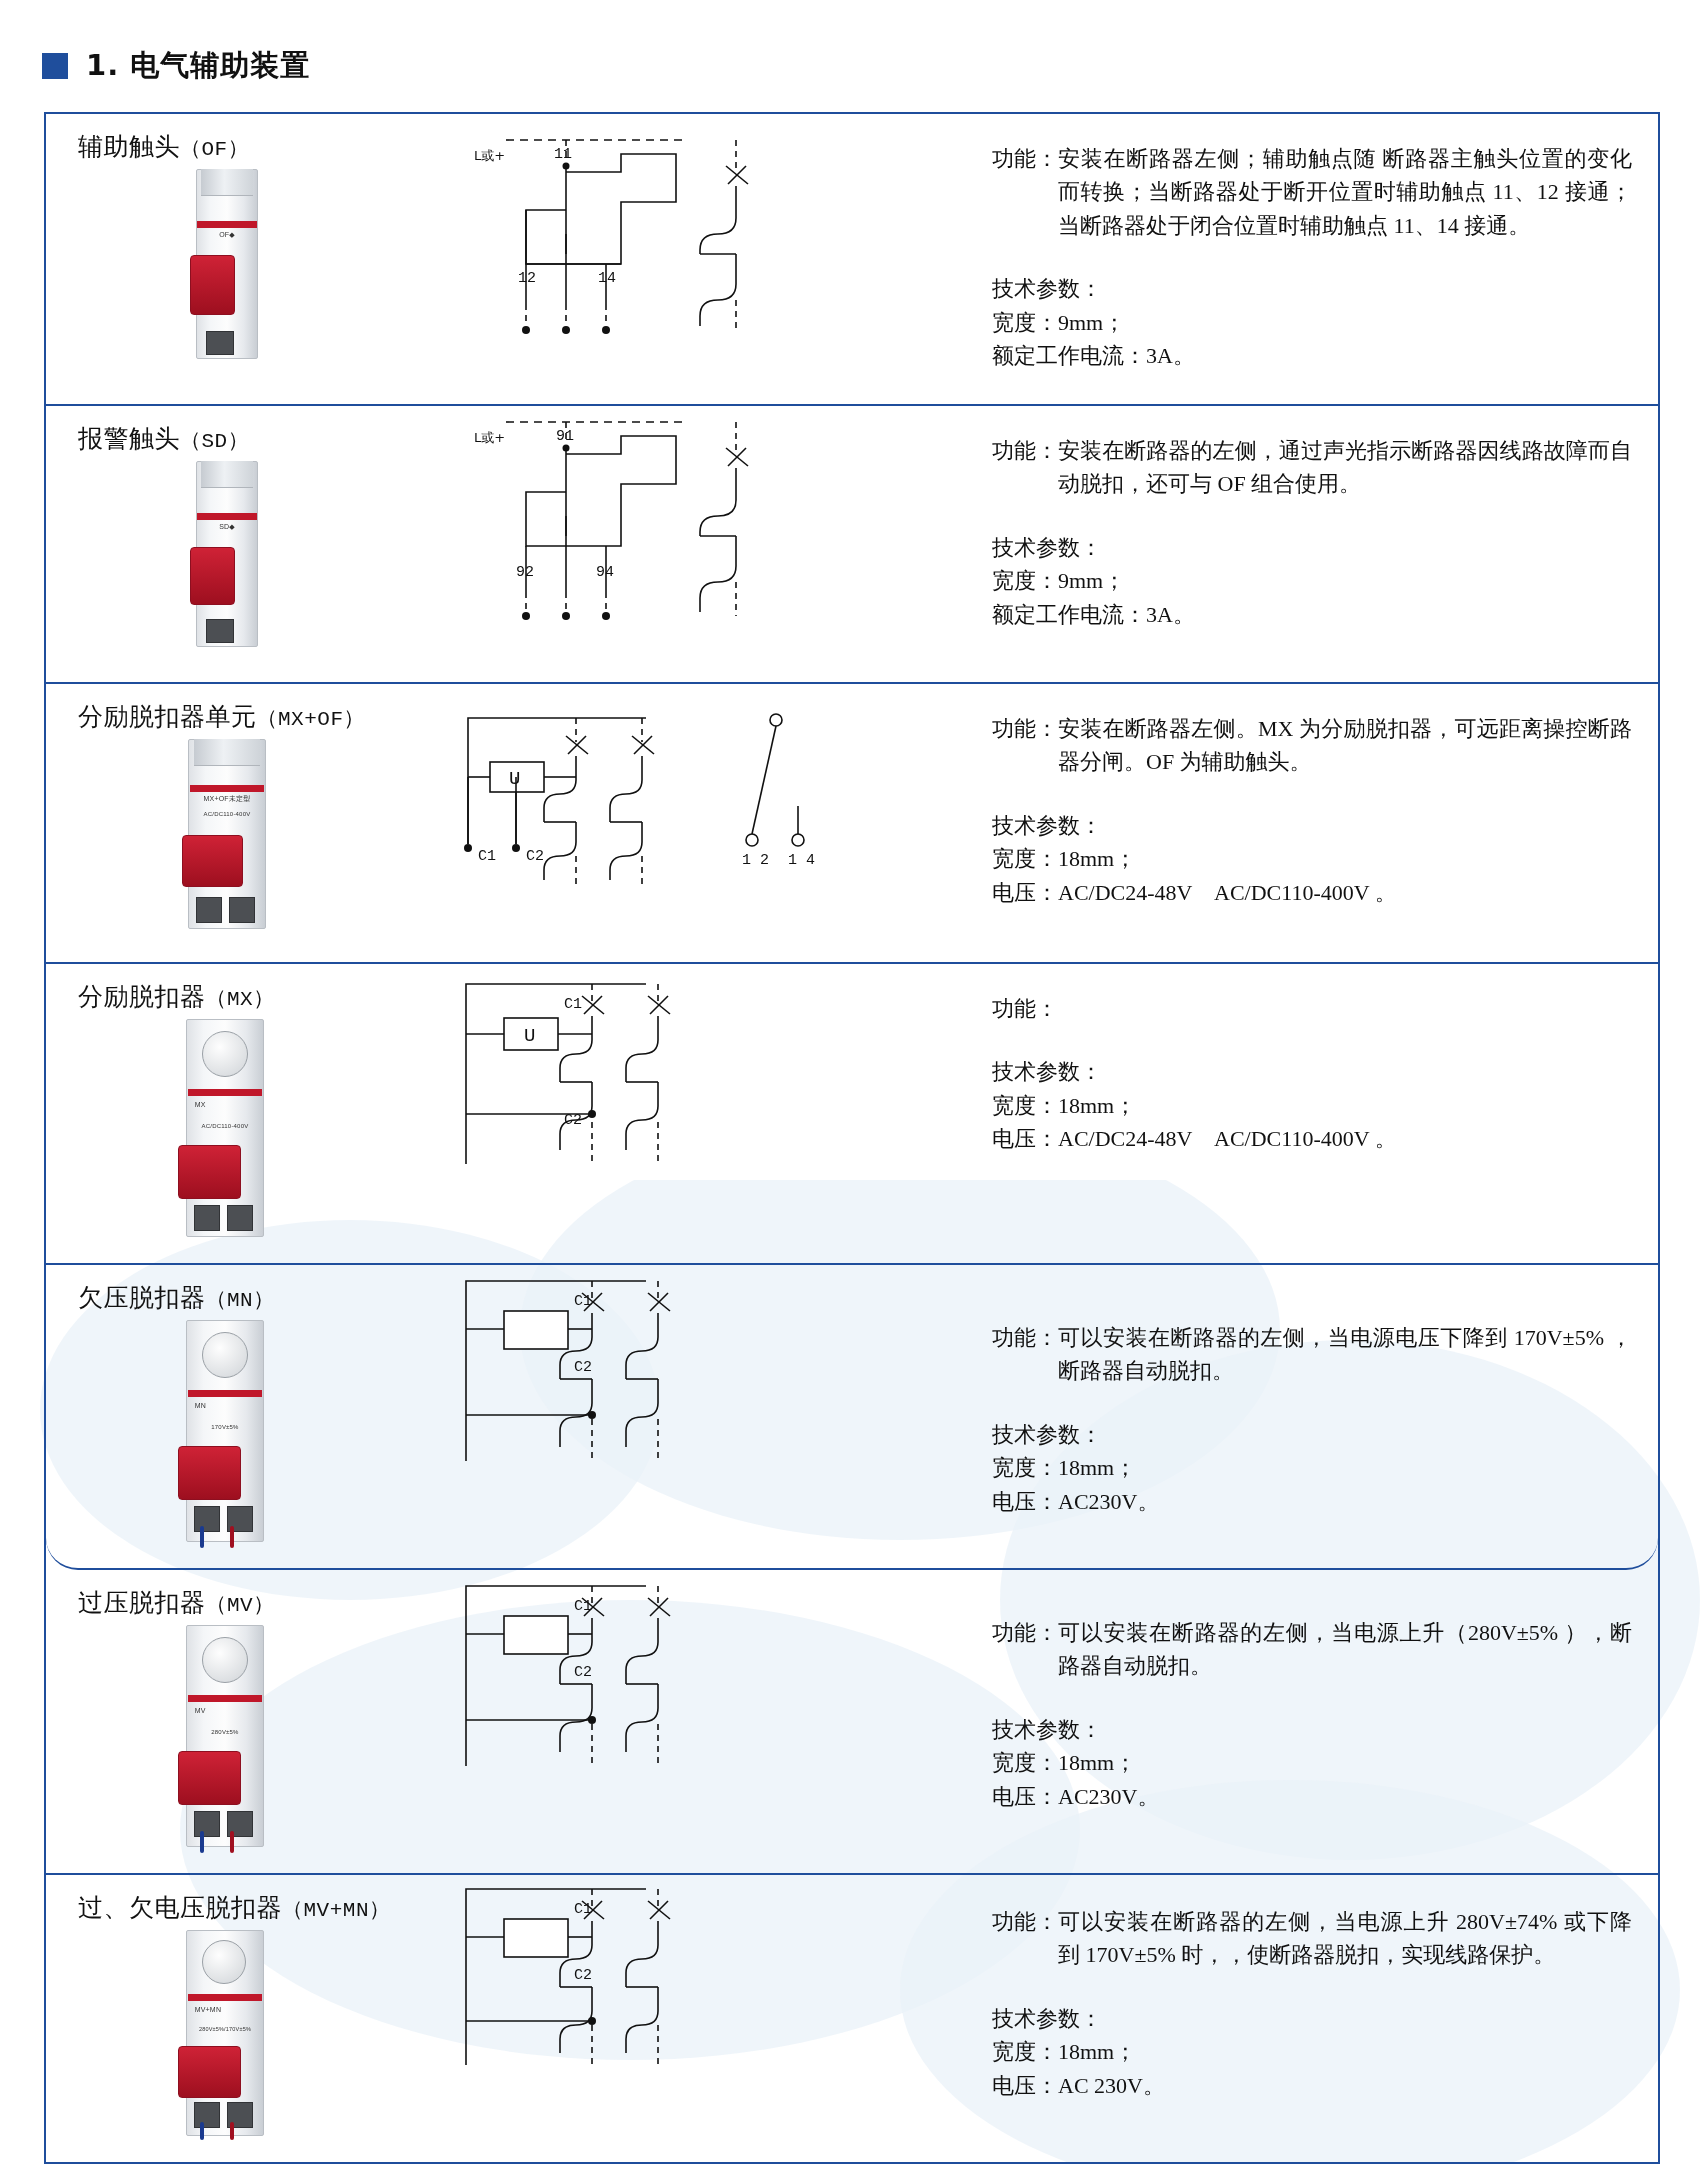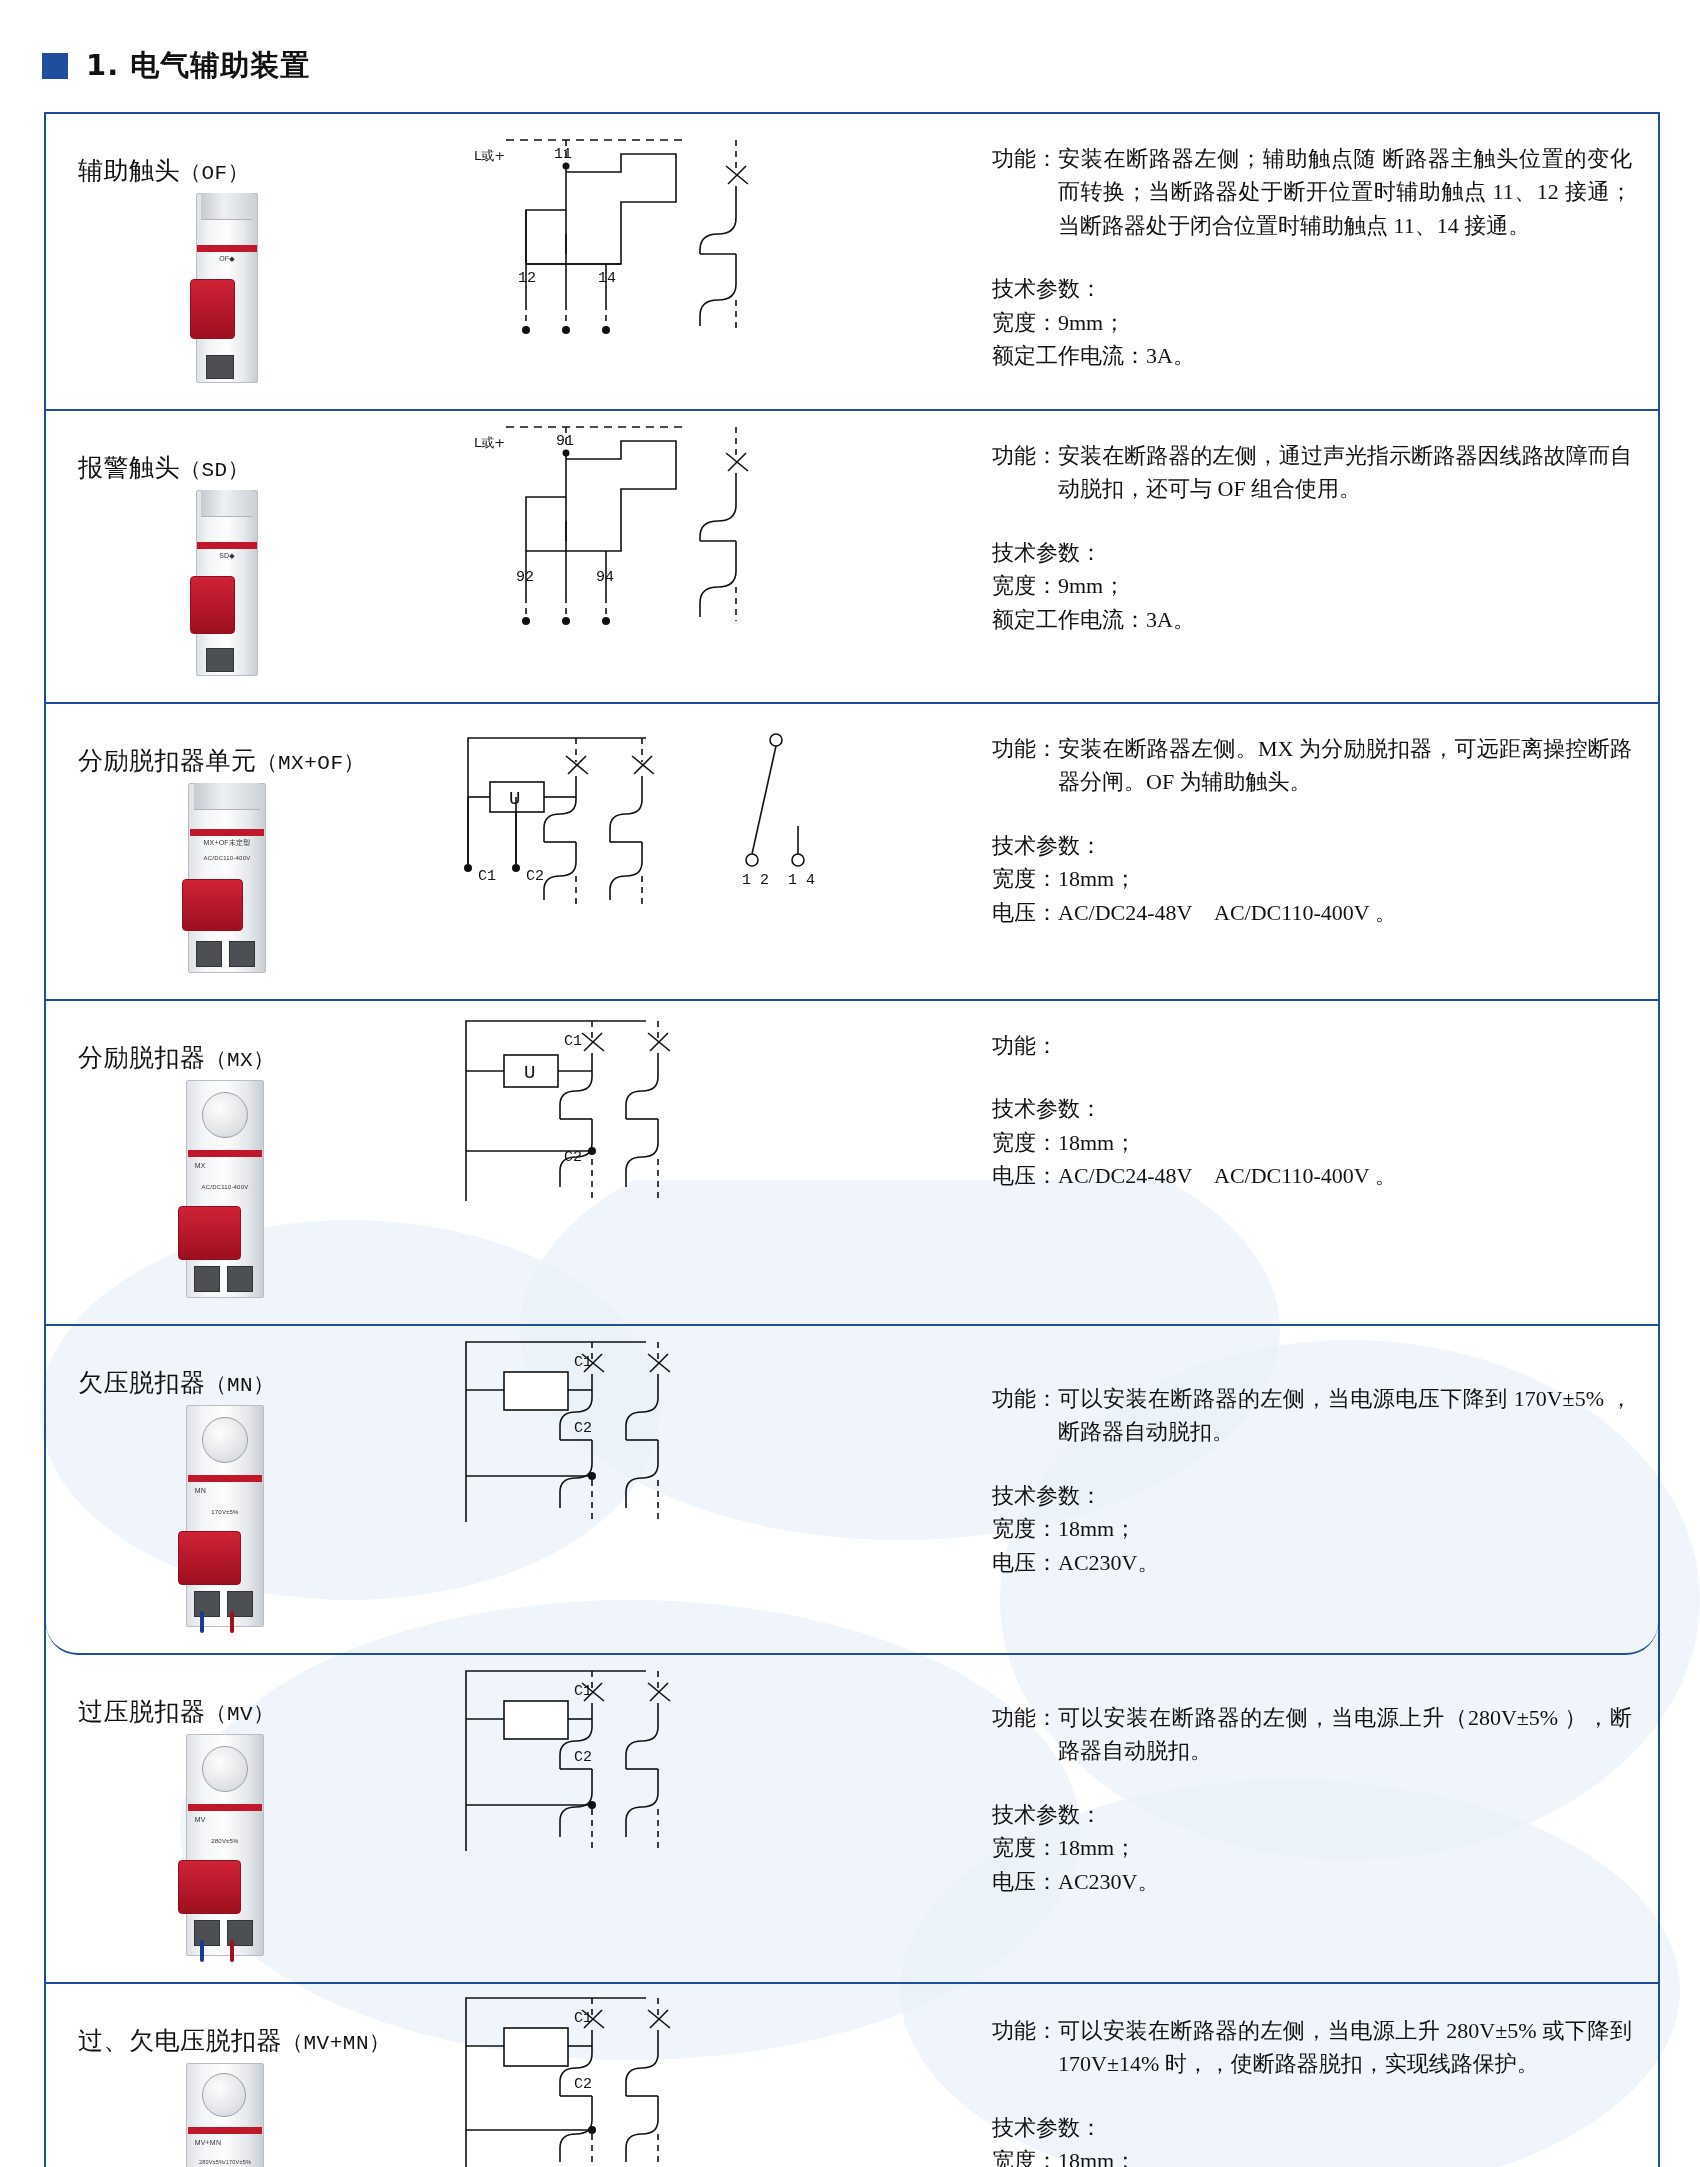--- a/index.html
+++ b/index.html
@@ -60,21 +60,20 @@
     box-sizing:border-box;
   }
   .row:last-child{border-bottom:none;}
 
   .colA{
     width:400px;
     flex:0 0 400px;
     padding:16px 0 26px 0;
     box-sizing:border-box;
     position:relative;
-    margin-top:24px;
   }
   .prod-name{
     font-size:25px;
     padding-left:32px;
     font-family:"DejaVu Sans", sans-serif;
     letter-spacing:.5px;
     white-space:nowrap;
   }
   .prod-name .code{
     font-family:"Liberation Mono", monospace;
@@ -632,21 +631,21 @@
           <path d="M212 46 L212 70 q0 14 -16 14 q-16 0 -16 14 L180 112" fill="none" stroke="#111" stroke-width="1.6"></path>
           <line x1="180" y1="112" x2="212" y2="112" stroke="#111" stroke-width="1.6"></line>
           <path d="M212 112 L212 136 q0 14 -16 14 q-16 0 -16 14 L180 178" fill="none" stroke="#111" stroke-width="1.6"></path>
           <line x1="212" y1="150" x2="212" y2="190" stroke="#111" stroke-width="1.6" stroke-dasharray="6,5"></line>
         </svg>
       </div>
 
       <div class="colC" style="padding-top:30px;">
         <div class="fn">
           <span class="lbl">功能：</span>
-          <span class="txt">可以安装在断路器的左侧，当电源上升 280V±5% 或下降到 170V±14% 时，，使断路器脱扣，实现线路保护。</span>
+          <span class="txt">可以安装在断路器的左侧，当电源上升 280V±74% 或下降到 170V±5% 时，，使断路器脱扣，实现线路保护。</span>
         </div>
         <div class="spec">
           <div>技术参数：</div>
           <div>宽度：18mm；</div>
           <div>电压：AC 230V。</div>
         </div>
       </div>
     </div>
 
   </div>

